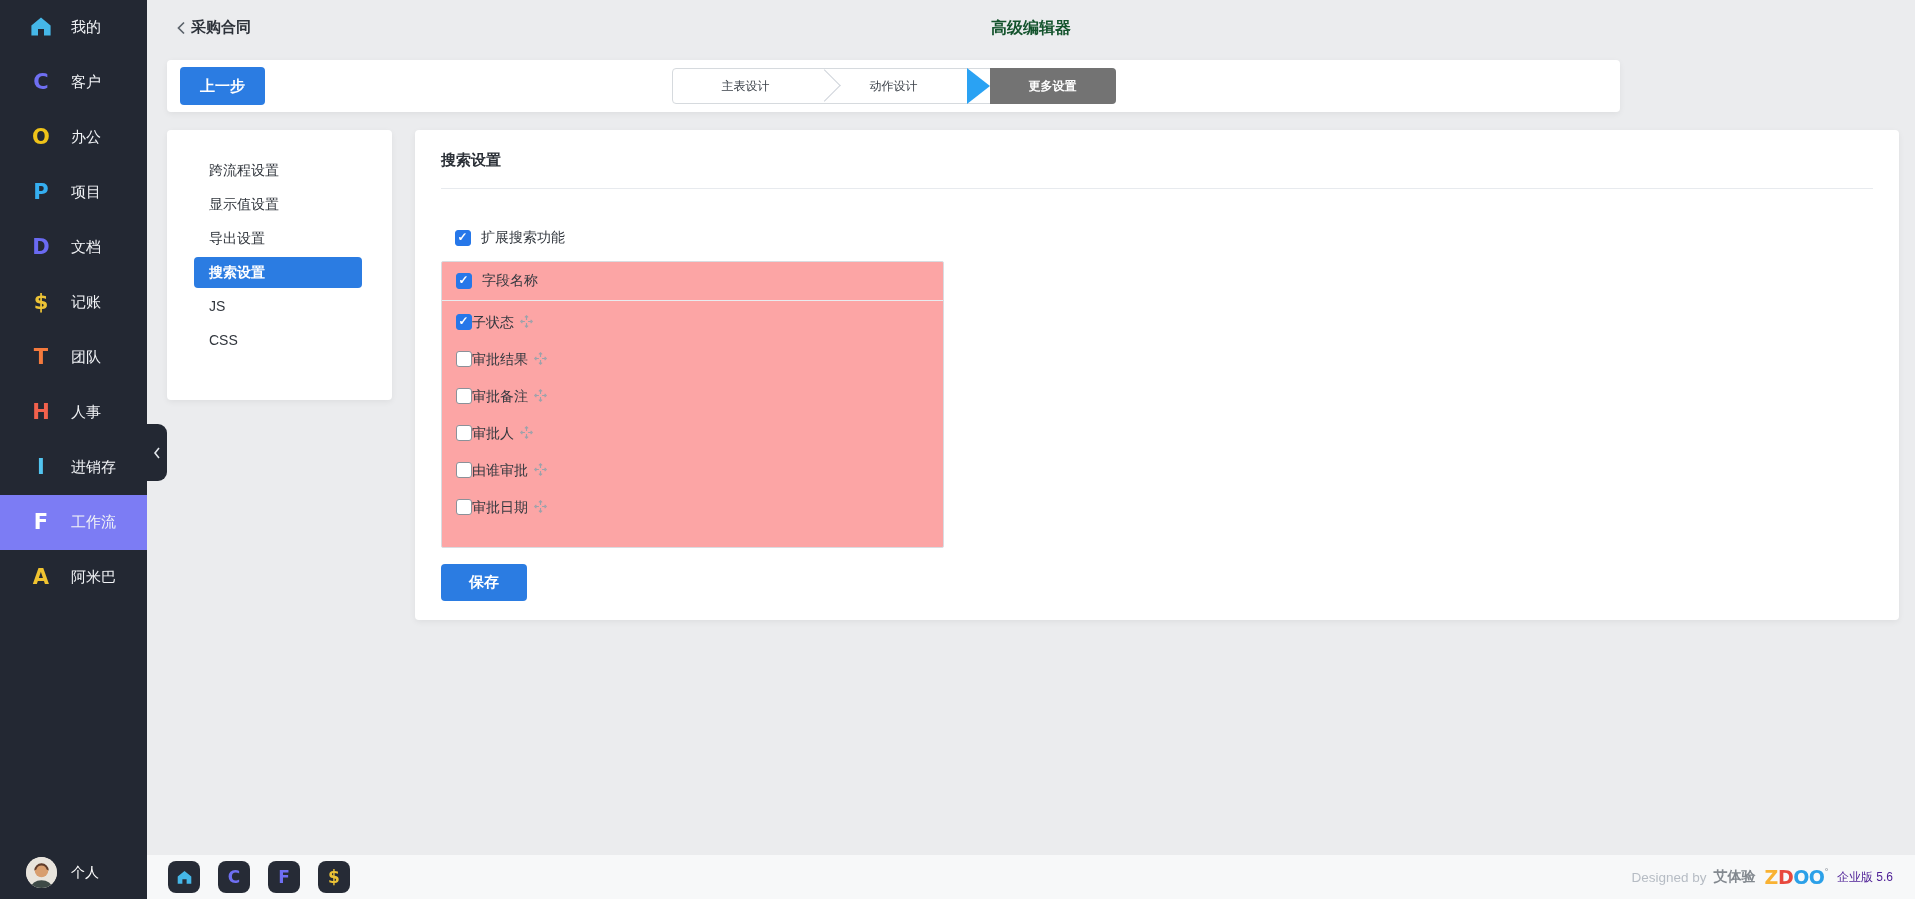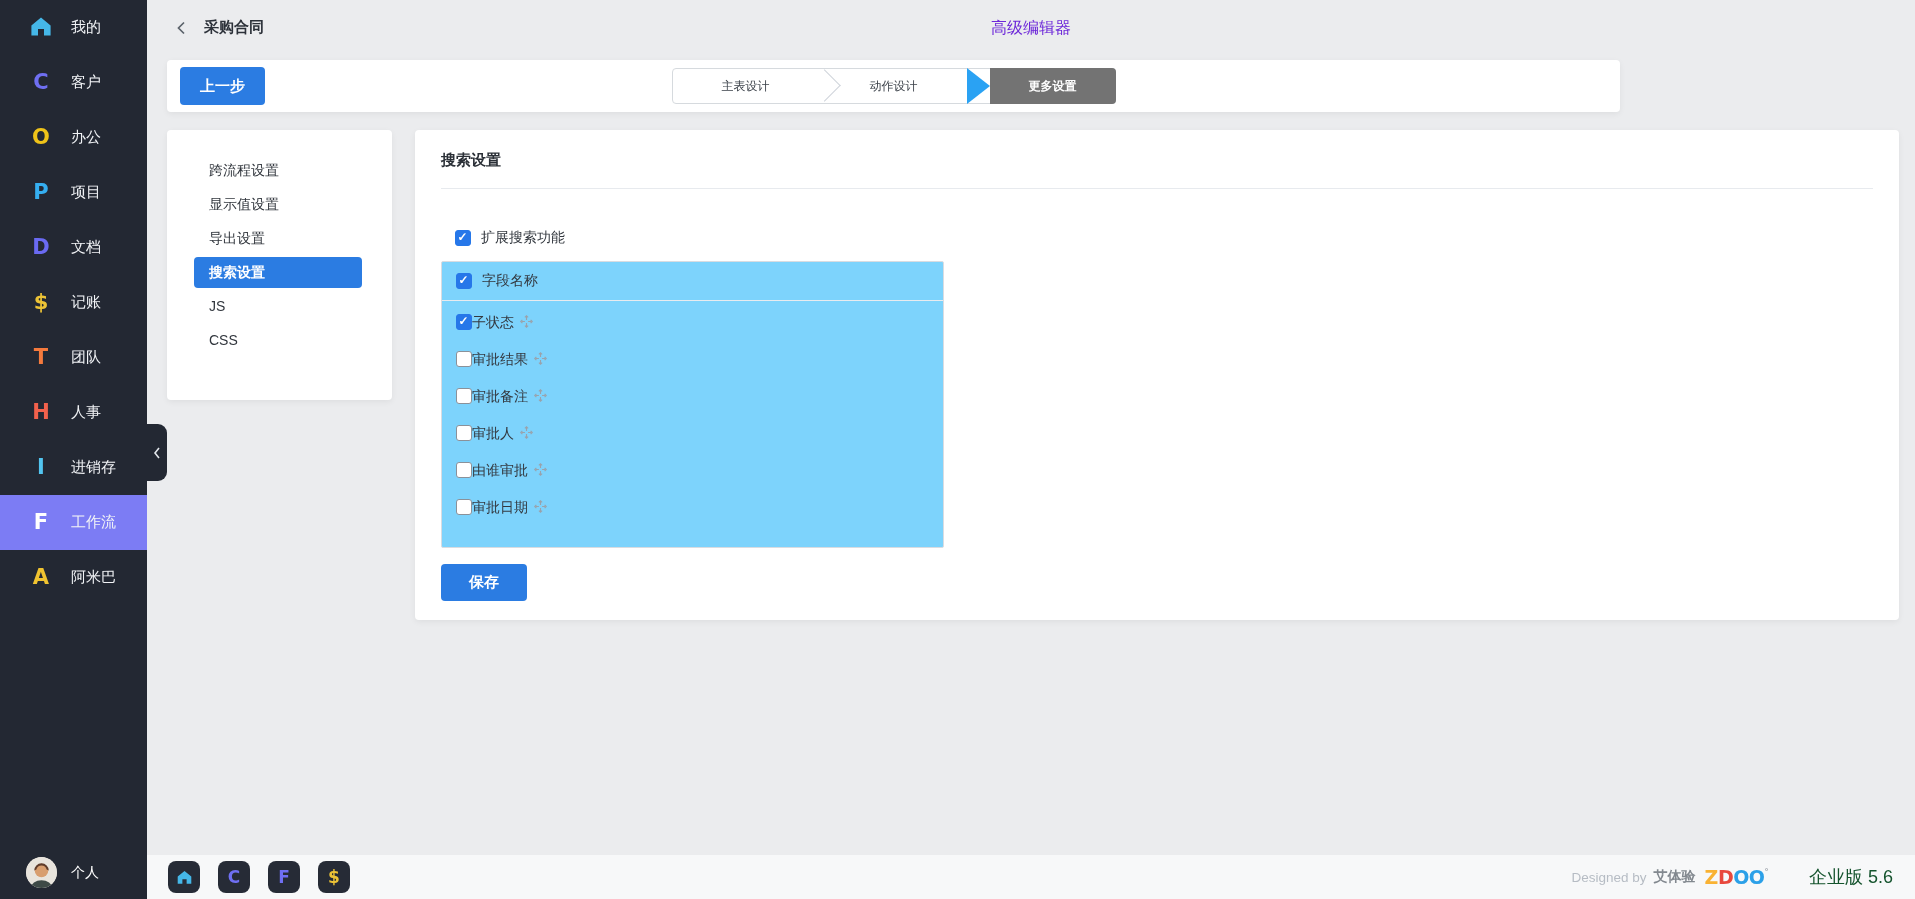--- a/index.html
+++ b/index.html
@@ -15,23 +15,23 @@
   .sidebar { position:absolute; left:0; top:0; bottom:0; width:147px; background:#232833; z-index:5; }
   .side-item { height:55px; display:flex; align-items:center; padding-left:26px; gap:15px; color:#f1f3f6; font-size:15px; cursor:pointer; }
   .side-item.active { background:#7c7cf4; }
   .side-icon { width:30px; text-align:center; font-weight:800; font-size:21px; font-family:"DejaVu Sans", sans-serif; line-height:1; }
   .collapse-tab { position:absolute; left:147px; top:424px; width:20px; height:57px; background:#232833; border-radius:0 9px 9px 0; display:flex; align-items:center; justify-content:center; z-index:4; cursor:pointer; }
   .user-row { position:absolute; left:0; bottom:11px; width:147px; display:flex; align-items:center; padding-left:26px; gap:14px; color:#ffffff; font-size:14px; cursor:pointer;text-align:right; }
   .avatar { width:31px; height:31px; border-radius:50%; overflow:hidden; background:#e8e4dd; flex:0 0 auto; }
 
   
   .header { position:absolute; left:147px; top:0; right:0; height:55px; }
-  .back-group { position:absolute; left:28px; top:0; height:55px; display:flex; align-items:center; gap:17px; cursor:pointer; }
+  .back-group { position:absolute; left:28px; top:0; height:55px; display:flex; align-items:center; gap:4px; cursor:pointer; }
   .back-title { font-size:15px; font-weight:bold; color:#2c3139; }
-  .page-title { position:absolute; left:0; right:0; top:0; height:55px; line-height:55px; text-align:center; font-size:16px; font-weight:normal; color:#6d28d9; }
+  .page-title { position:absolute; left:0; right:0; top:0; height:55px; line-height:55px; text-align:center; font-size:16px; font-weight:bold; color:#14532d; }
 
   
   .toolbar-card { position:absolute; left:167px; top:60px; width:1453px; height:52px; background:#fff; border-radius:4px; box-shadow:0 2px 6px rgba(0,0,0,0.06); }
   .btn-blue { display:inline-block; border:none; background:#2b7ce2; color:#fff; font-size:15px; font-weight:bold; border-radius:4px; cursor:pointer; font-family:"Liberation Sans", sans-serif; }
   .prev-btn { position:absolute; left:13px; top:7px; height:38px; padding:0 20px; }
 
   .stepper { position:absolute; left:50%; transform:translateX(-50%); top:8px; width:444px; height:36px; }
   .stepper-bg { position:absolute; inset:0; background:#fff; border:1px solid #d6dade; border-radius:4px; }
   .step { position:absolute; top:0; width:148px; height:36px; line-height:36px; text-align:center; font-size:12px; color:#3c424a; cursor:pointer; }
   .step.s1 { left:0; } .step.s2 { left:148px; }
@@ -43,21 +43,21 @@
   .settings-nav { position:absolute; left:167px; top:130px; width:225px; height:270px; background:#fff; border-radius:4px; box-shadow:0 2px 6px rgba(0,0,0,0.06); padding-top:22px; }
   .nav-item { height:31px; line-height:31px; margin:3px 30px 3px 27px; padding-left:15px; border-radius:4px; font-size:14px; color:#31363d; cursor:pointer; }
   .nav-item.active { background:#2b7ce2; color:#fff; font-weight:bold; }
 
   
   .main-card { position:absolute; left:415px; top:130px; width:1484px; height:490px; background:#fff; border-radius:4px; box-shadow:0 2px 6px rgba(0,0,0,0.06); }
   .panel-title { padding:21px 26px 0; font-size:15px; font-weight:bold; color:#2b3037; }
   .panel-divider { margin:18px 26px 0; border-bottom:1px solid #e7eaee; }
   .enable-row { margin:40px 0 0 40px; display:flex; align-items:center; gap:10px; height:18px; }
   .row-label { font-size:14px; color:#33383f; }
-  .field-box { margin:14px 0 0 26px; width:503px; border:1px solid #d9dce1; border-radius:2px; background:#7dd3fc; }
+  .field-box { margin:14px 0 0 26px; width:503px; border:1px solid #d9dce1; border-radius:2px; background:#fca5a5; }
   .field-header { height:39px; display:flex; align-items:center; gap:10px; padding-left:14px; border-bottom:1px solid #e8ebef; }
   .field-list { padding:13px 0 11px; }
   .field-row { height:37px; display:flex; align-items:flex-start; padding-left:14px; }
   .move-icon { margin-left:5px; display:inline-flex; cursor:move; }
   .save-btn { margin:16px 0 0 26px; height:37px; padding:0 28px; }
 
   
   .cb { width:16px; height:16px; border-radius:3px; background:#fff; border:1.5px solid #8b9199; position:relative; flex:0 0 auto; cursor:pointer; }
   .cb.checked { background:#2677e9; border-color:#2677e9; }
   .cb.checked::after { content:"✓"; position:absolute; left:0; top:0; width:13px; height:13px; color:#fff; font-size:12px; font-weight:bold; line-height:13px; text-align:center; }
@@ -65,21 +65,21 @@
   
   .footer { position:absolute; left:147px; right:0; bottom:0; height:44px; background:#f7f8f9; display:flex; align-items:center; }
   .apps { margin-left:21px; display:flex; gap:18px; }
   .app { width:32px; height:32px; border-radius:8px; background:#262b36; display:flex; align-items:center; justify-content:center; font-weight:800; font-size:17px; font-family:"DejaVu Sans", sans-serif; cursor:pointer; }
   .credit { margin-left:auto; margin-right:22px; display:flex; align-items:center; gap:7px; }
   .credit-pre { font-size:13.5px; color:#b6bcc4; }
   .credit-brand { font-size:14px; color:#82888f; font-weight:bold; }
   .zdoo-logo { display:flex; align-items:flex-start; font-family:"DejaVu Sans", sans-serif; font-weight:900; font-size:19px; letter-spacing:-0.5px; line-height:1; margin:0 2px; }
   .zdoo-logo sup { font-size:8px; color:#9aa0a8; margin-top:1px; }
   .lz { color:#f9b233; } .ld { color:#e8483d; } .loo { color:#2ba0e8; }
-  .edition { font-size:18px; color:#14532d;margin-left:32px; }
+  .edition { font-size:12px; color:#4c1d95; }
 </style>
 </head>
 <body>
 
 <div class="sidebar">
 
   <div class="side-item">
     <span class="side-icon">
       <svg width="24" height="22" viewBox="0 0 20 18">
           <path d="M2 17 V8.5 L10 2 L18 8.5 V17 H12.5 V11.5 H7.5 V17 Z" fill="#45b7e8"></path>

